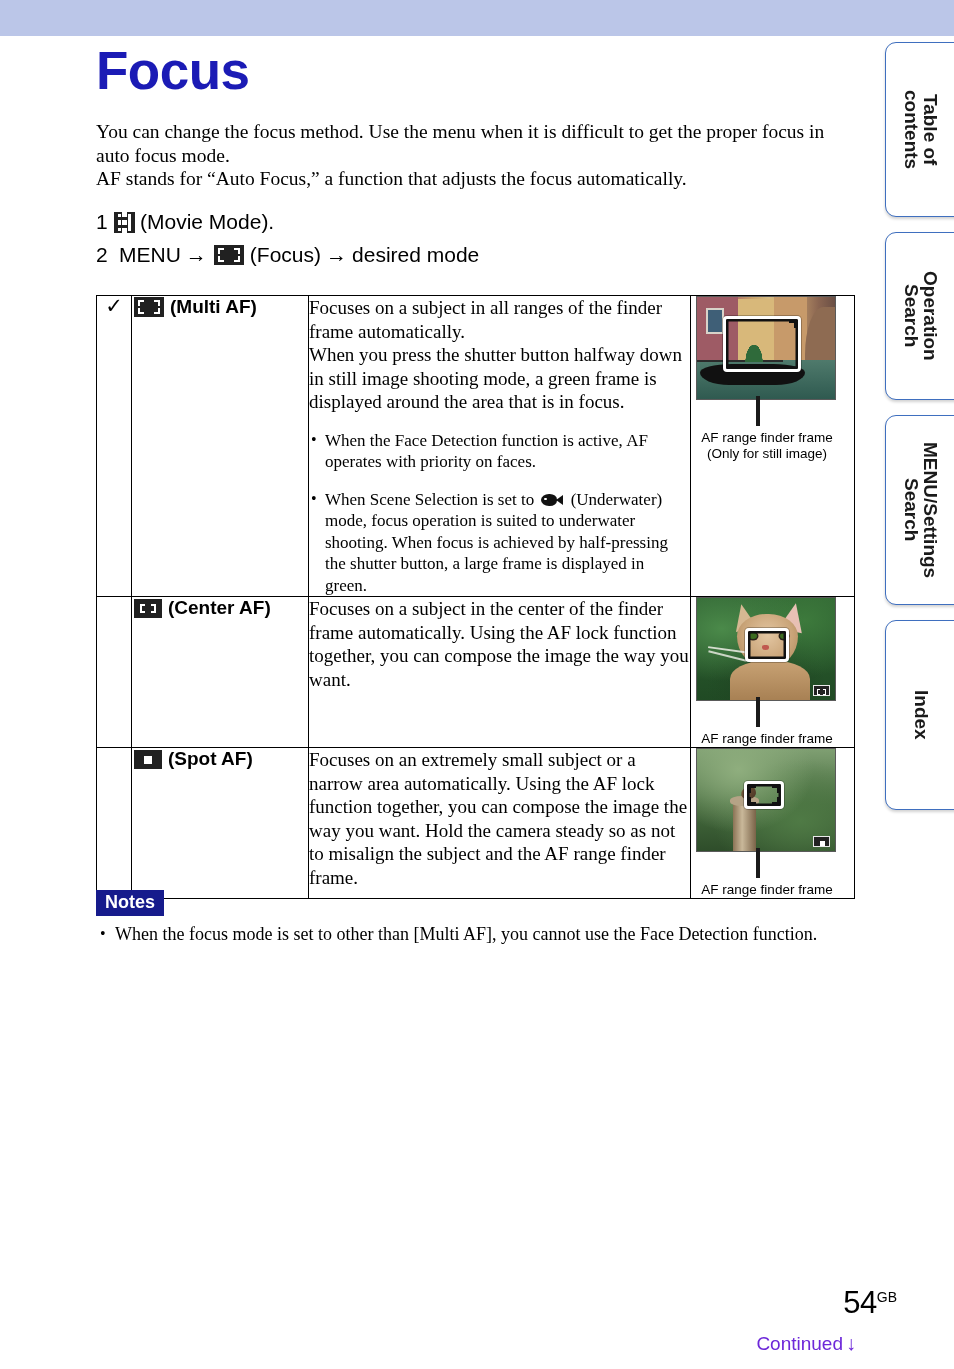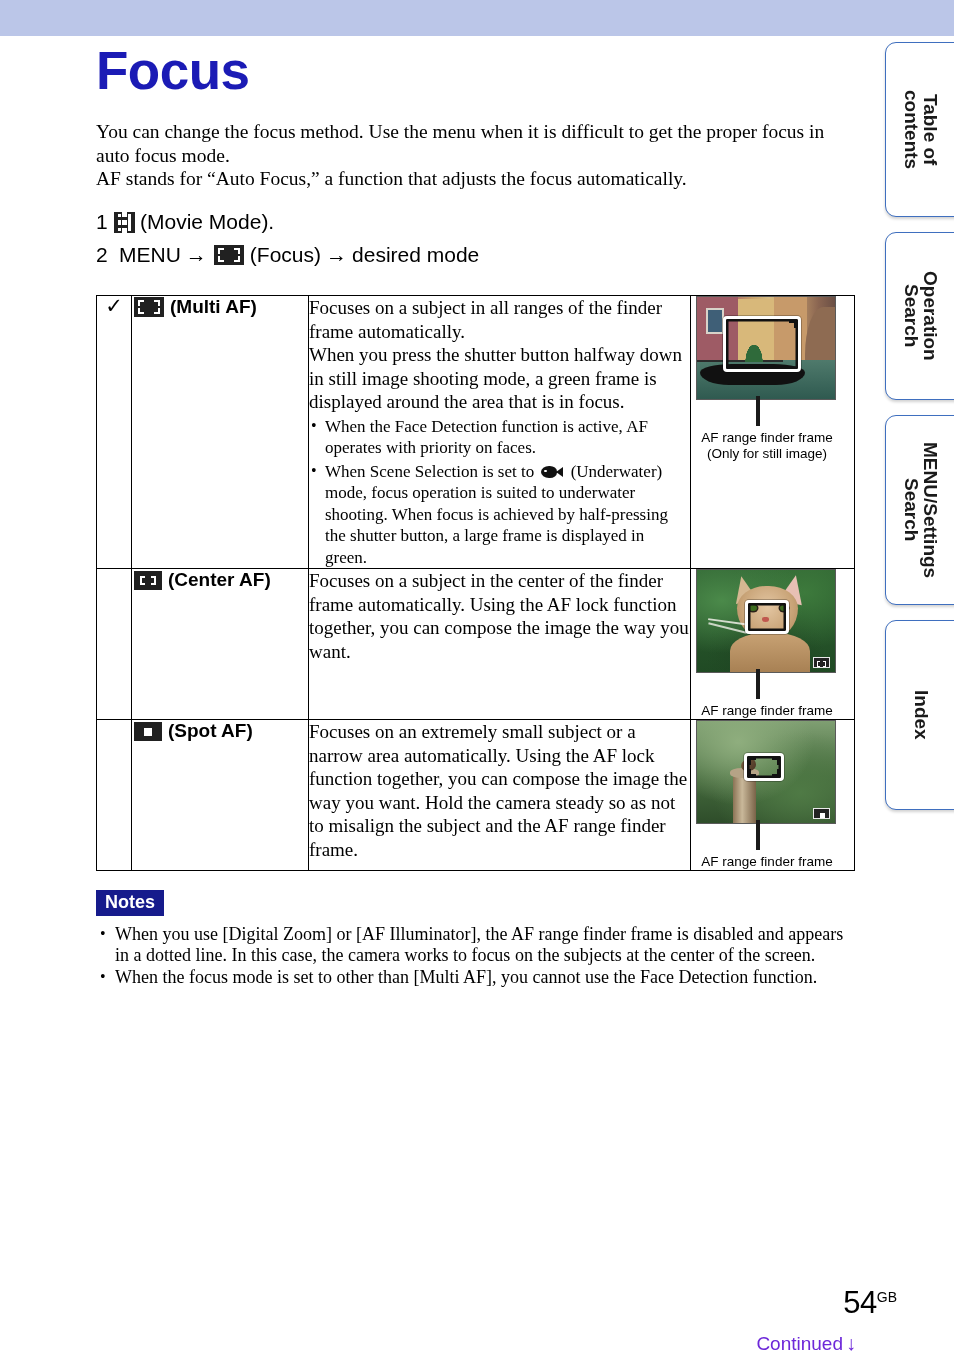--- a/index.html
+++ b/index.html
@@ -253,21 +253,21 @@
   ul.bullets {
     margin: 1px 0 0 0;
     padding: 0;
     list-style: none;
   }
   ul.bullets li {
     position: relative;
     padding-left: 16px;
     font-size: 17px;
     line-height: 21.5px;
-    margin-top: 2px;
+    margin-top: 16px;
   }
   ul.bullets li::before {
     content: "\2022";
     position: absolute; left: 2px; top: -1px;
     font-size: 16px;
   }
 
   
   .figure { width: 152px; }
   .photo {
@@ -662,21 +662,20 @@
             </div>
           </td>
         </tr>
 
       </tbody>
     </table>
 
     <div class="notes">
       <div class="notes-label">Notes</div>
       <ul class="notelist" id="notelist">
-          <li>When you use [Digital Zoom] or [AF Illuminator], the AF range finder frame is disabled and appears in a dotted line. In this case, the camera works to focus on the subjects at the center of the screen.</li>
           <li>When the focus mode is set to other than [Multi AF], you cannot use the Face Detection function.</li>
         </ul>
     </div>
 
   </div>
 
   <div class="pagenum">
     <span>54</span><sup>GB</sup>
   </div>
 

